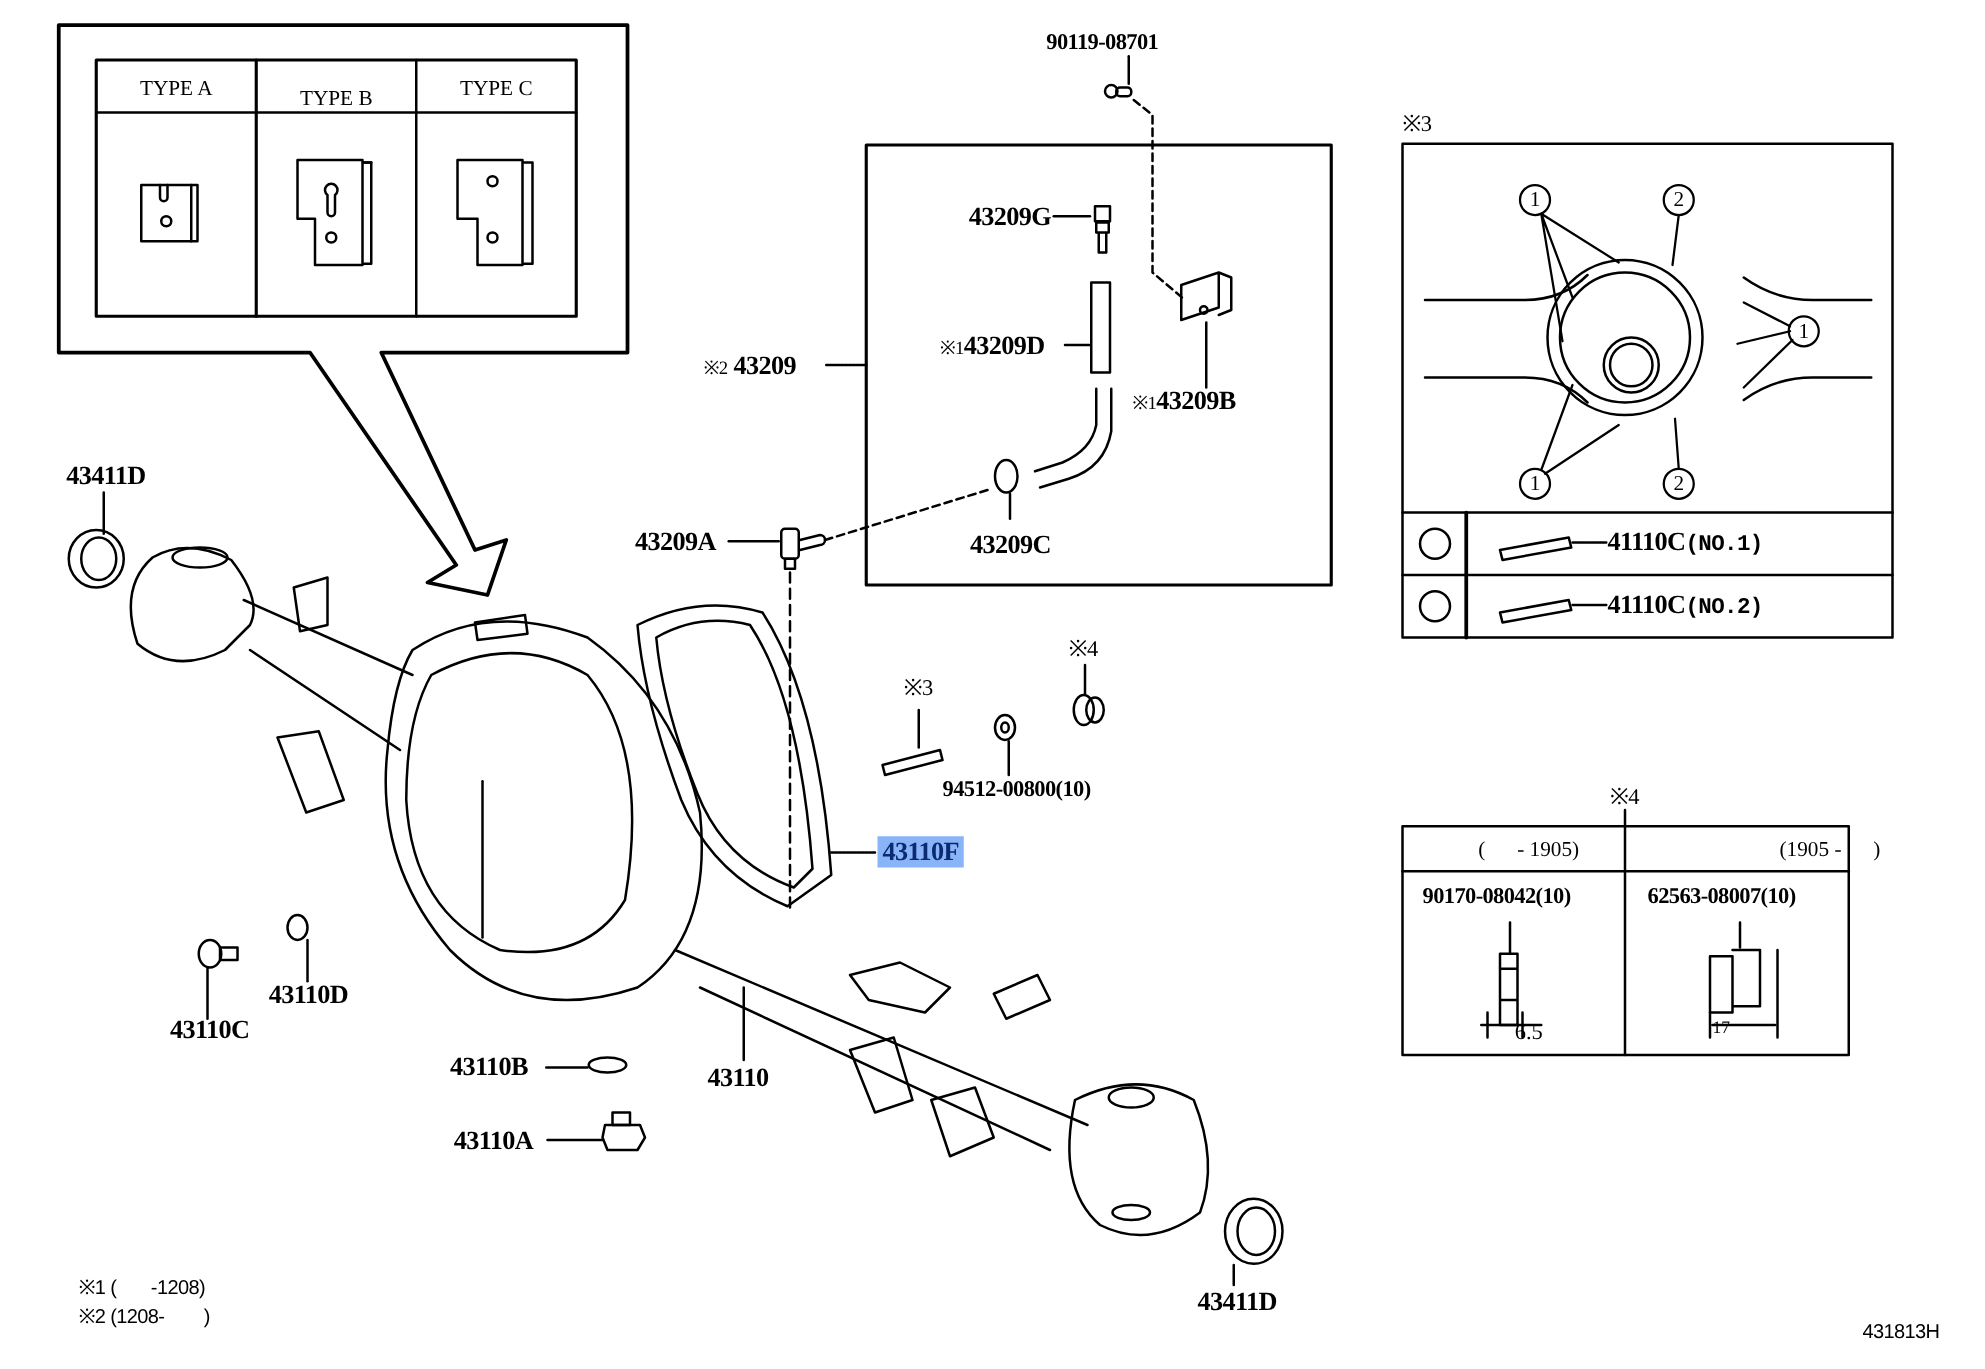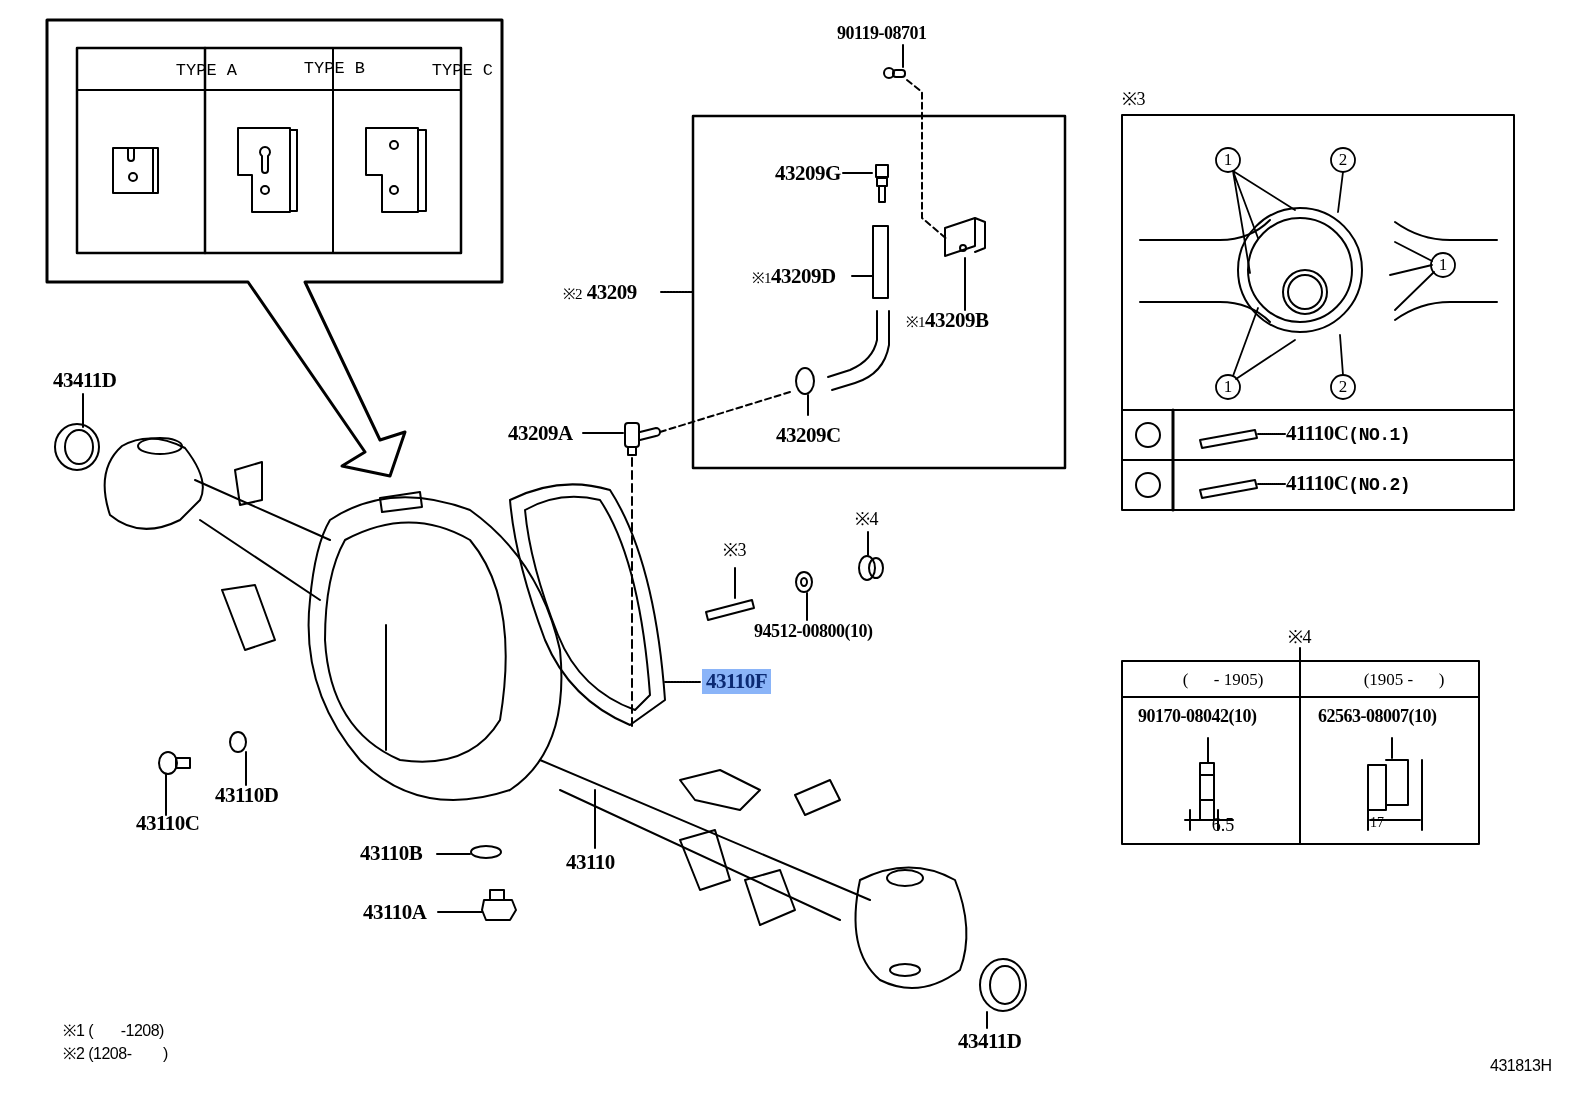--- a/index.html
+++ b/index.html
@@ -5,22 +5,22 @@
   html, body { margin: 0; padding: 0; background: #ffffff; }
   body { width: 1588px; height: 1095px; position: relative; overflow: hidden;
          font-family: "Liberation Sans", sans-serif; color: #000; }
   #canvas { position: absolute; left: 0; top: 0; width: 1588px; height: 1095px; }
   .lbl { position: absolute; font-family: "Liberation Serif", serif; font-weight: bold;
          font-size: 21px; letter-spacing: -0.5px; white-space: nowrap; line-height: 1; color: #000; }
   .lbl.sm { font-size: 18px; }
   .lbl.note { font-family: "Liberation Sans", sans-serif; font-weight: normal; font-size: 16px; }
   .lbl.hl { background: #8ab4f8; color: #0b2a73; padding: 2px 4px; }
   .mark { font-size: 15px; font-weight: normal; }
-  .hdr { position: absolute; font-family: Liberation Mono, monospace; font-size: 17px;
-         text-align: right; line-height: 1; margin-left: 32px; }
+  .hdr { position: absolute; font-family: Liberation Serif, serif; font-size: 17px;
+         text-align: center; line-height: 1; }
   .hdr2 { position: absolute; font-family: "Liberation Serif", serif; font-size: 17px;
           text-align: center; line-height: 1; }
   svg * { vector-effect: non-scaling-stroke; }
 </style>
 </head>
 <body>
 
 <svg id="canvas" viewBox="0 0 1588 1095" xmlns="http://www.w3.org/2000/svg" fill="none" stroke="#000" stroke-width="2" stroke-linejoin="round" stroke-linecap="round">
 
   <g>
@@ -201,21 +201,21 @@
     <line x1="1208" y1="738" x2="1208" y2="763"></line>
     <path d="M1200 763 H1214 V820 H1200 Z M1200 775 H1214 M1200 800 H1214"></path>
     <path d="M1190 830 V810 M1218 830 V810 M1185 820 H1233"></path>
     <line x1="1392" y1="738" x2="1392" y2="758"></line>
     <path d="M1368 765 H1386 V810 H1368 Z M1386 760 H1408 V805 H1386"></path>
     <path d="M1368 830 V810 M1422 830 V760 M1370 820 H1420"></path>
   </g>
 </svg>
 
 <div class="hdr" style="left:77px;top:62px;width:128px;">TYPE A</div>
-<div class="hdr" style="left:205px;top:60px;width:128px;">TYPE B</div>
+<div class="hdr" style="left:205px;top:70px;width:128px;">TYPE B</div>
 <div class="hdr" style="left:333px;top:62px;width:128px;">TYPE C</div>
 
 <div class="lbl sm" style="left:837px;top:24px;">90119-08701</div>
 <div class="lbl" style="left:775px;top:163px;">43209G</div>
 <div class="lbl" style="left:752px;top:266px;">
   <span class="mark">※1</span><span>43209D</span>
 </div>
 <div class="lbl" style="left:906px;top:310px;">
   <span class="mark">※1</span><span>43209B</span>
 </div>
@@ -249,21 +249,21 @@
 
 <div class="lbl" style="left:1286px;top:423px;">
   <span>41110C</span><span style="font-family:'Liberation Mono',monospace;font-size:18px;text-align:right;">(NO.1)</span>
 </div>
 <div class="lbl" style="left:1286px;top:473px;">
   <span>41110C</span><span style="font-family:'Liberation Mono',monospace;font-size:18px;">(NO.2)</span>
 </div>
 
 <div class="lbl sm" style="left:1288px;top:628px;font-weight:normal;">※4</div>
 <div class="hdr2" style="left:1122px;top:671px;width:202px;white-space:pre;">(      - 1905)</div>
-<div class="hdr2" style="left:1300px;top:671px;width:208px;white-space:pre;">(1905 -      )</div>
+<div class="hdr2" style="left:1360px;top:671px;width:208px;white-space:pre;">(1905 -      )</div>
 <div class="lbl sm" style="left:1138px;top:707px;">90170-08042(10)</div>
 <div class="lbl sm" style="left:1318px;top:707px;">62563-08007(10)</div>
 <div class="hdr2" style="left:1208px;top:816px;width:30px;font-size:18px;">6.5</div>
 <div class="hdr2" style="left:1362px;top:816px;width:30px;font-size:14px;">17</div>
 
 <div class="lbl note" style="left:63px;top:1023px;white-space:pre;">※1 (       -1208)</div>
 <div class="lbl note" style="left:63px;top:1046px;white-space:pre;">※2 (1208-        )</div>
 
 <div class="lbl note" style="left:1490px;top:1058px;">431813H</div>
 

